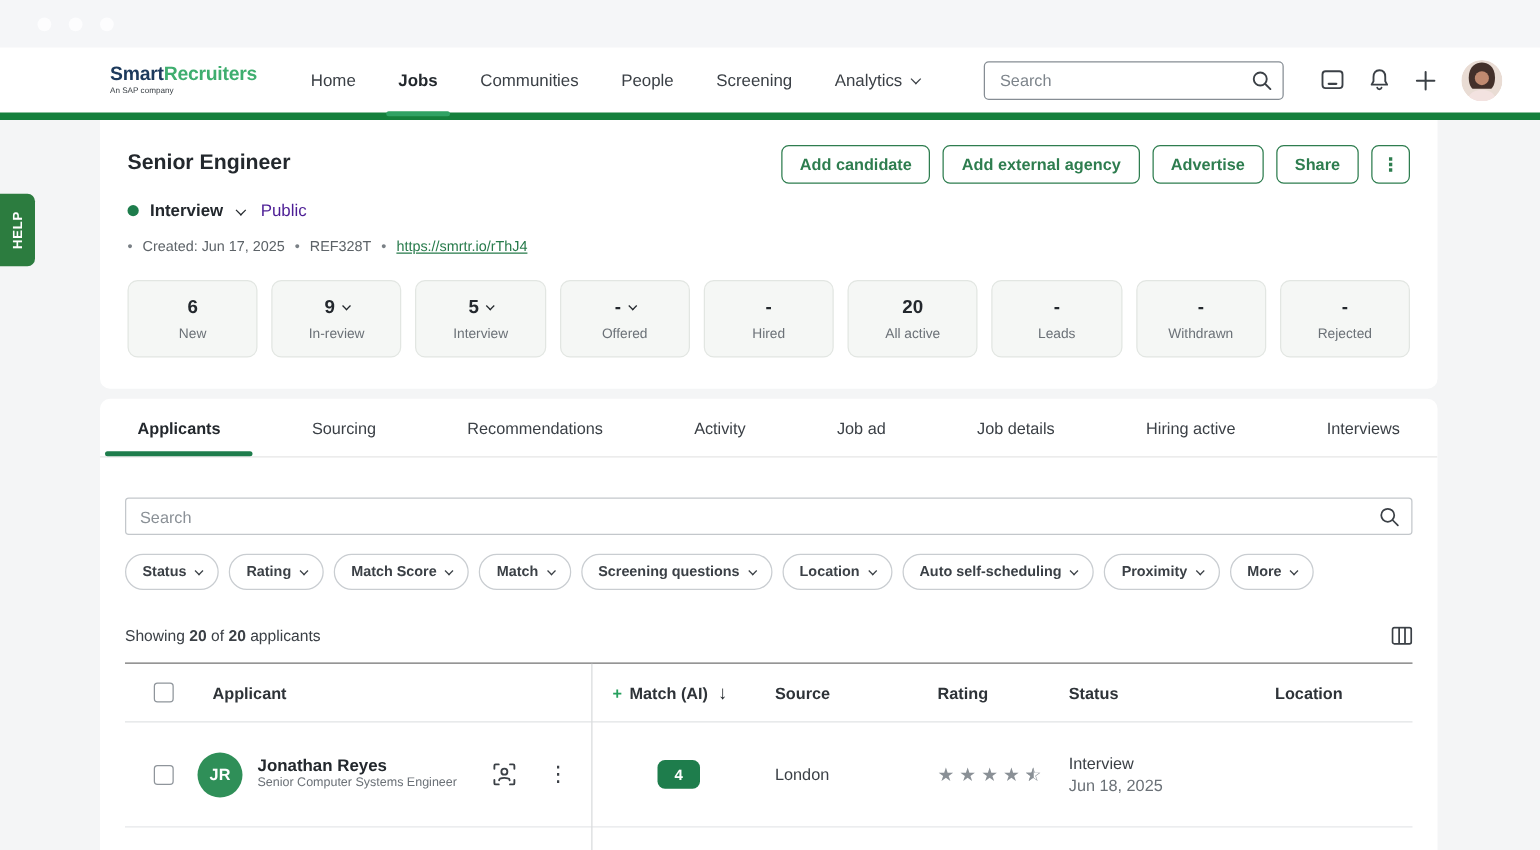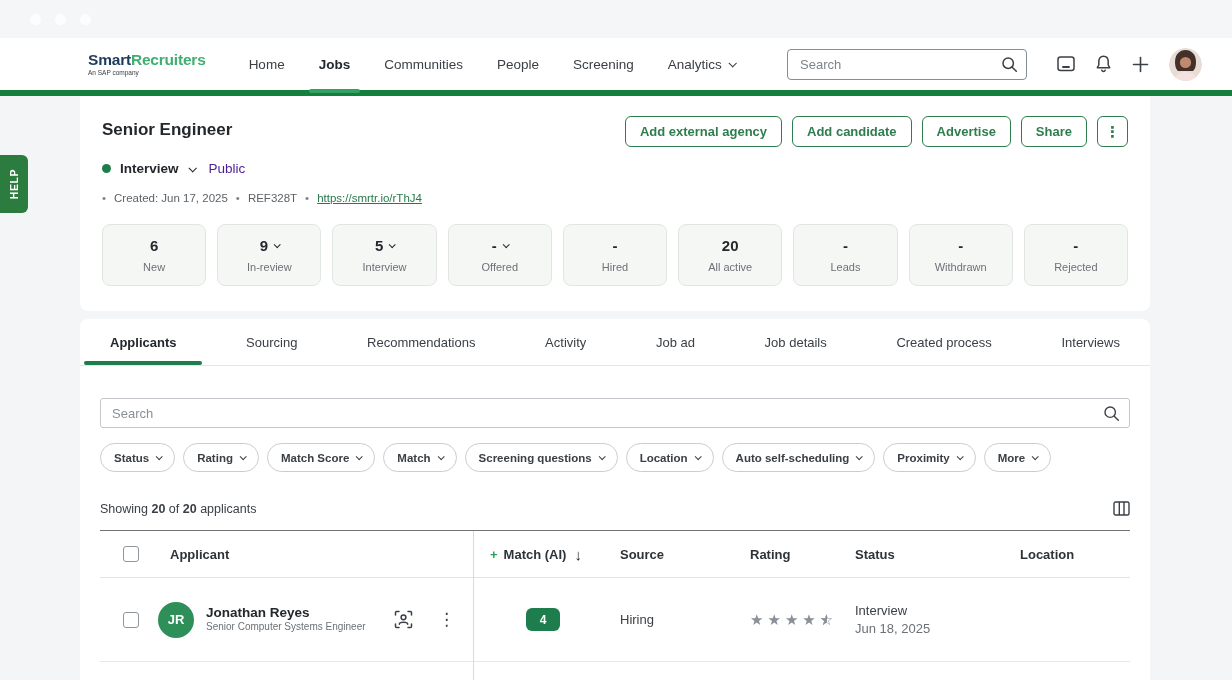--- a/index.html
+++ b/index.html
@@ -203,22 +203,22 @@
 <div class="help-tab">
     <span>HELP</span>
   </div>
 
 <div class="job-card">
   <div class="job-top">
     <div>
       <div class="job-title">Senior Engineer</div>
     </div>
     <div class="job-actions">
+      <button class="btn">Add candidate</button>
       <button class="btn">Add external agency</button>
-      <button class="btn">Add candidate</button>
       <button class="btn">Advertise</button>
       <button class="btn">Share</button>
       <button class="btn kebab">⋮</button>
     </div>
   </div>
   <div class="job-status-line">
     <span class="status-dot"></span>
     <span class="status-name">Interview</span>
     <span class="chev status-chev"></span>
     <span class="visibility">Public</span>
@@ -294,21 +294,21 @@
     <div class="tab">
         <span>Activity</span>
       </div>
     <div class="tab">
         <span>Job ad</span>
       </div>
     <div class="tab">
         <span>Job details</span>
       </div>
     <div class="tab">
-        <span>Created process</span>
+        <span>Hiring active</span>
       </div>
     <div class="tab">
         <span>Interviews</span>
       </div>
   </div>
 
   <div class="panel-search">
     <input type="text" placeholder="Search" style="">
     <span class="mag">
       <svg class="icon" width="17" height="17" viewBox="0 0 17 17">
@@ -413,21 +413,21 @@
                 <circle cx="10.5" cy="8.3" r="2.4" fill="none" stroke="#3b4046" stroke-width="1.5"></circle>
                 <path d="M6.3 15.2 c0-2.6 8.4-2.6 8.4 0" fill="none" stroke="#3b4046" stroke-width="1.5" stroke-linecap="round"></path>
               </svg>
           </span>
           <span class="row-kebab">⋮</span>
         </div>
       </div>
       <div class="c-match">
           <span class="match-badge">4</span>
         </div>
-      <div class="c-source"><span class="cell-main">Hiring</span></div>
+      <div class="c-source"><span class="cell-main">London</span></div>
       <div class="c-rating">
           <span class="stars">
             <span class="star">★</span>
             <span class="star">★</span>
             <span class="star">★</span>
             <span class="star">★</span>
             <span class="star half"><span class="h">★</span>☆</span>
           </span>
         </div>
       <div class="c-status">

